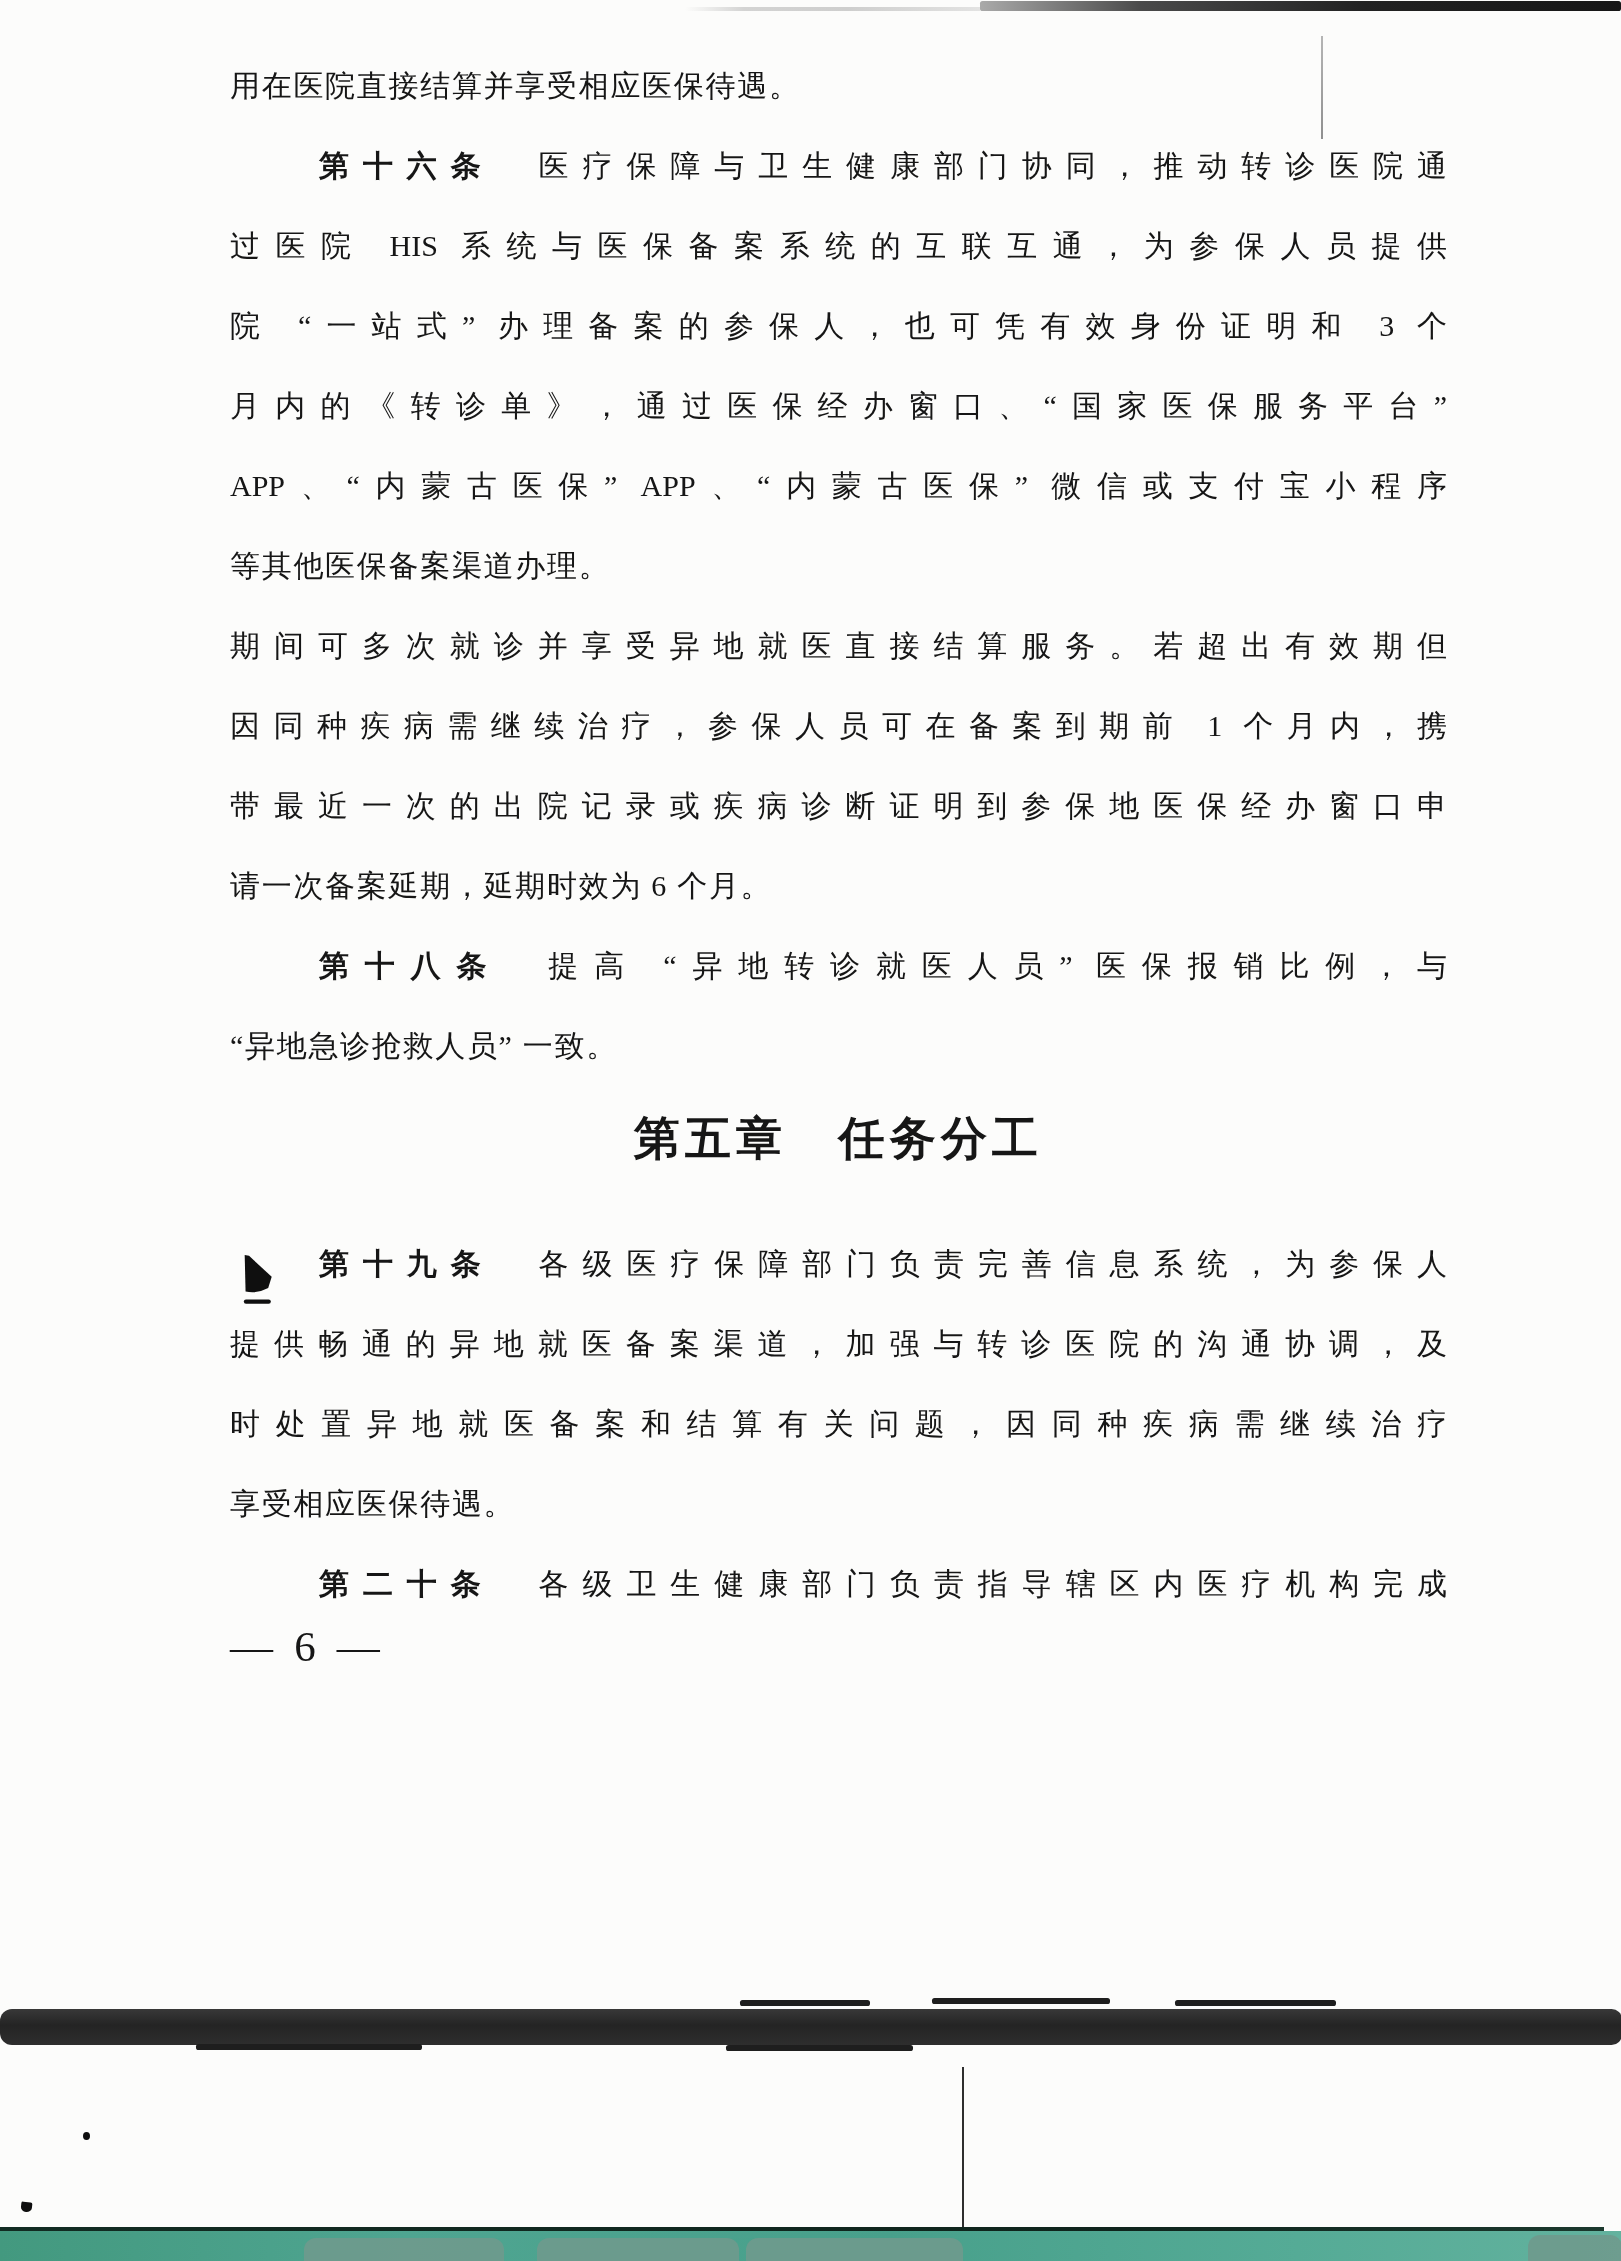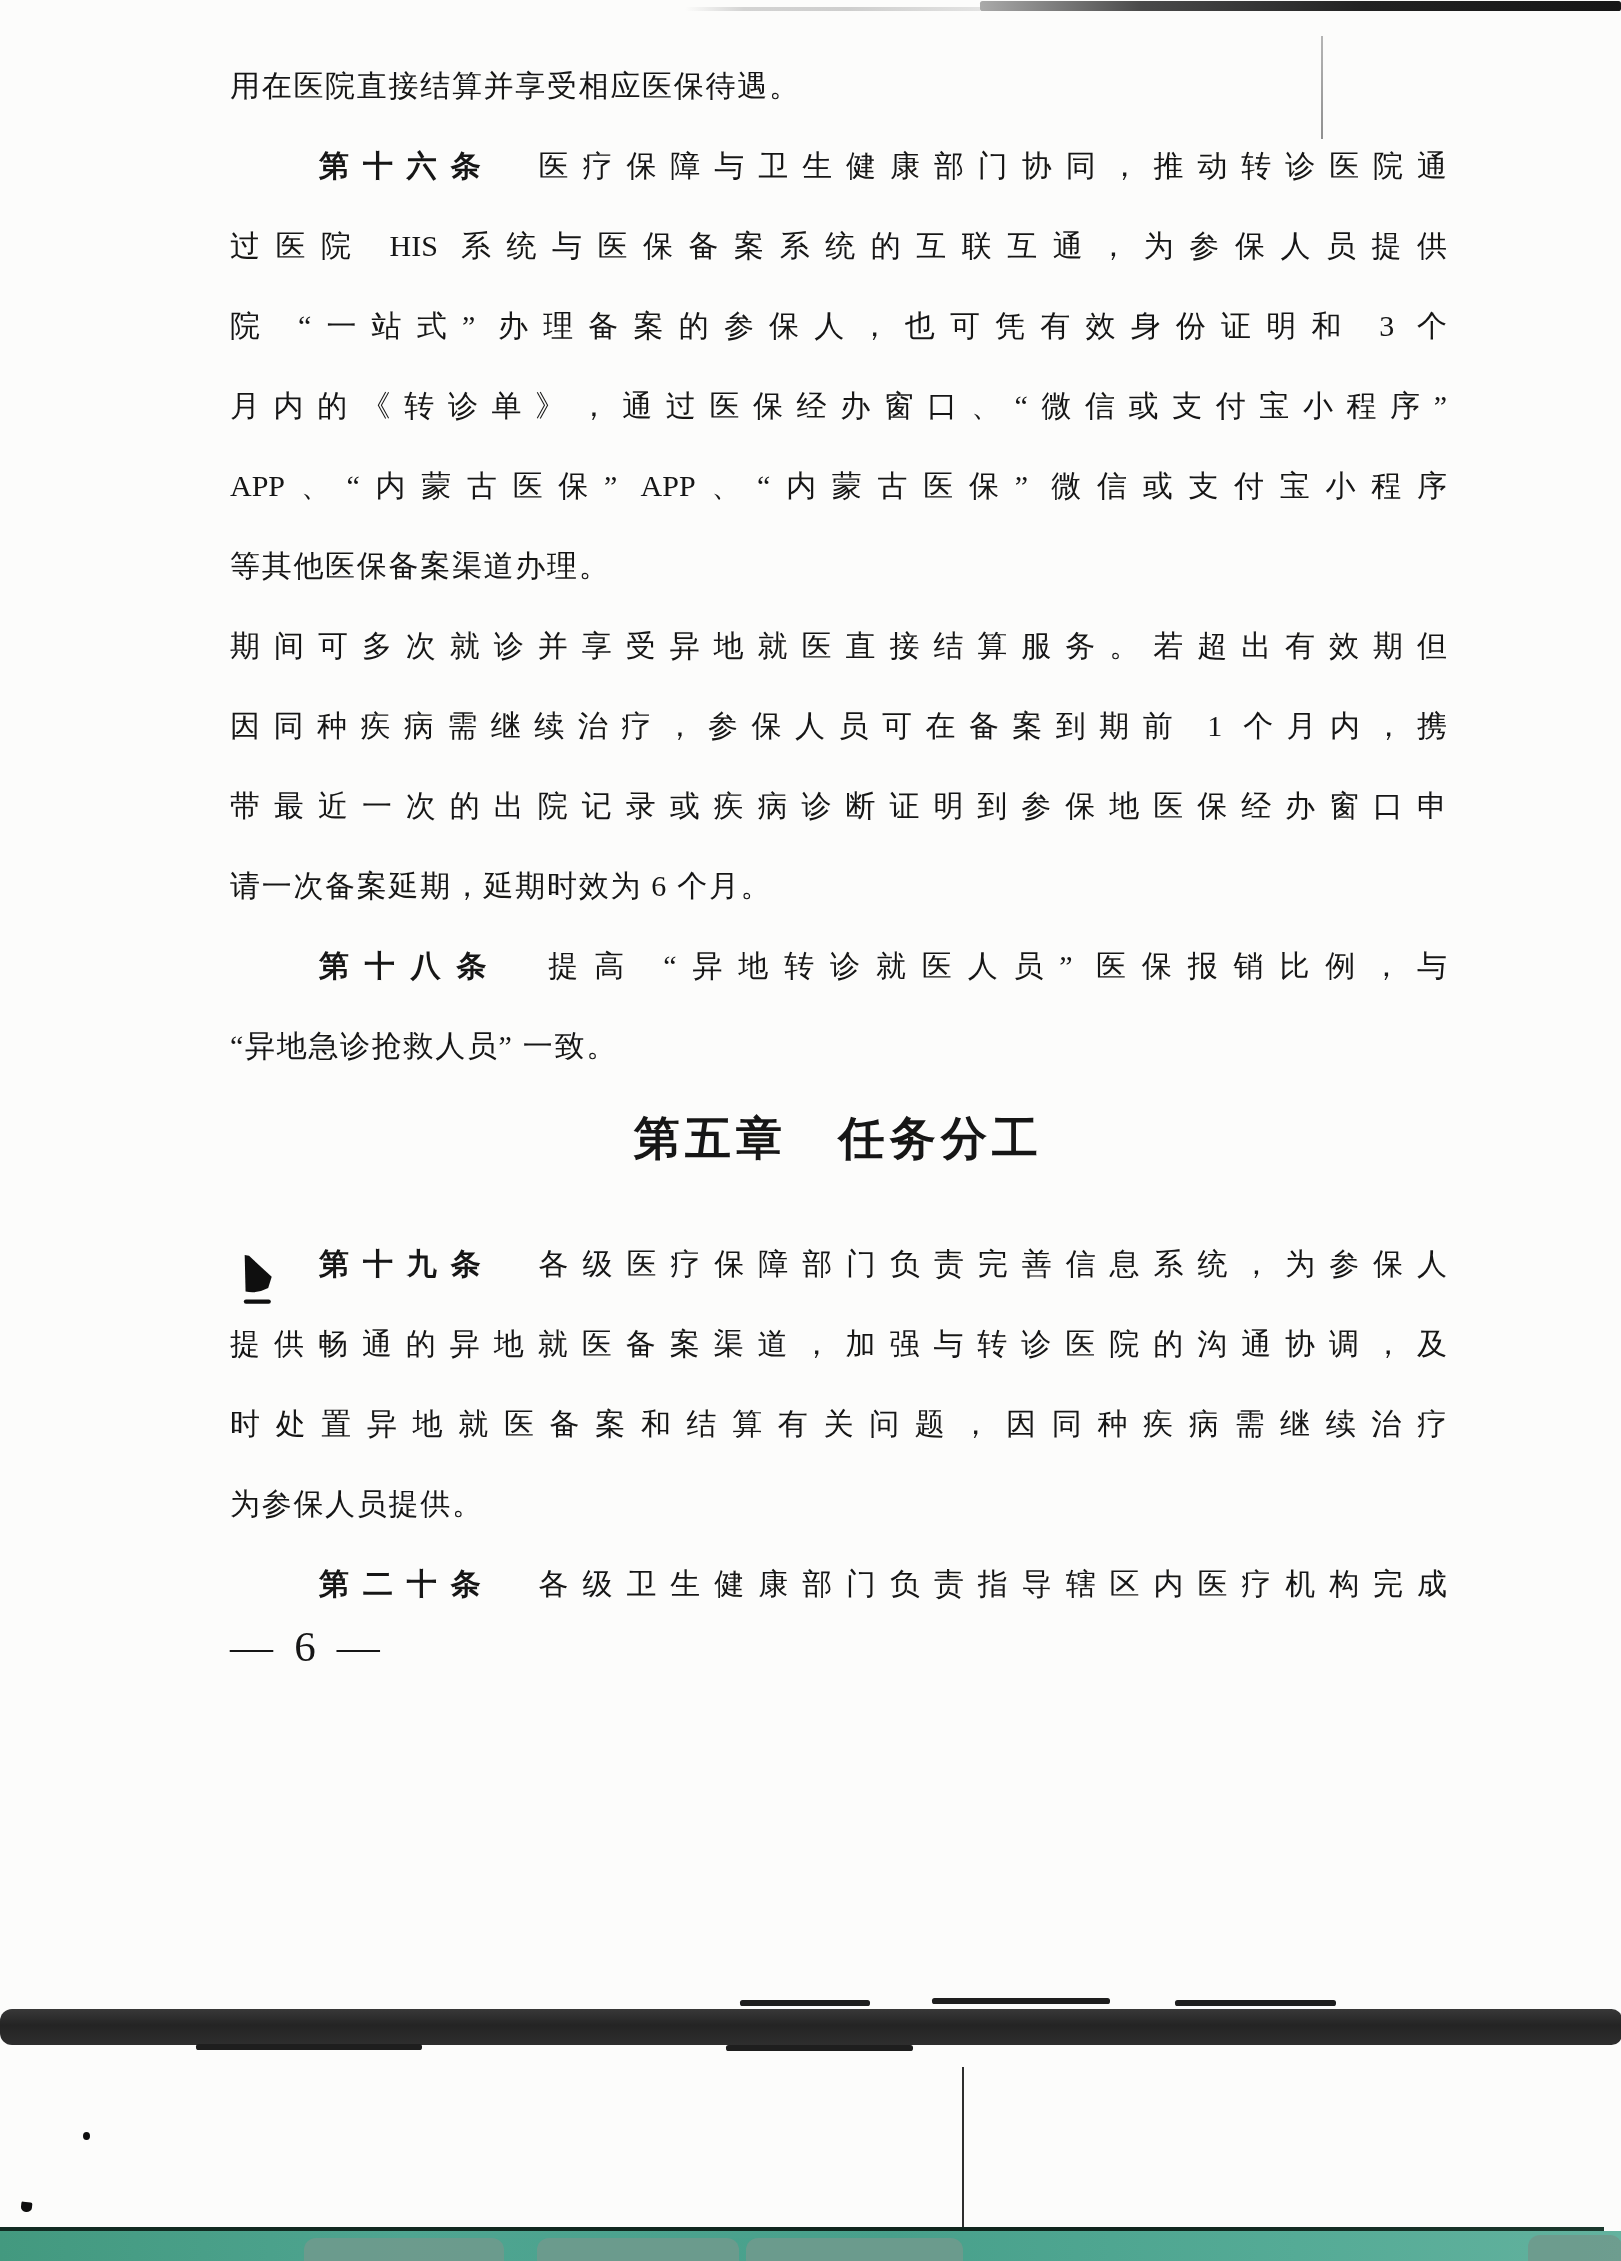--- a/index.html
+++ b/index.html
@@ -114,34 +114,34 @@
 
   <div class="artifact top-line-faint"></div>
   <div class="artifact top-line-dark"></div>
   <div class="artifact top-vline"></div>
 
   <div class="content" id="content">
       <div class="line">用在医院直接结算并享受相应医保待遇。</div>
       <div class="line indent j"><span class="head">第十六条</span>　医疗保障与卫生健康部门协同，推动转诊医院通</div>
       <div class="line j">过医院 HIS 系统与医保备案系统的互联互通，为参保人员提供</div>
       <div class="line j">院 “一站式” 办理备案的参保人，也可凭有效身份证明和 3 个</div>
-      <div class="line j">月内的《转诊单》，通过医保经办窗口、“微信或支付宝小程序”</div>
+      <div class="line j">月内的《转诊单》，通过医保经办窗口、“国家医保服务平台”</div>
       <div class="line j">APP、“内蒙古医保” APP、“内蒙古医保” 微信或支付宝小程序</div>
       <div class="line">等其他医保备案渠道办理。</div>
       <div class="line j">期间可多次就诊并享受异地就医直接结算服务。若超出有效期但</div>
       <div class="line j">因同种疾病需继续治疗，参保人员可在备案到期前 1 个月内，携</div>
       <div class="line j">带最近一次的出院记录或疾病诊断证明到参保地医保经办窗口申</div>
       <div class="line">请一次备案延期，延期时效为 6 个月。</div>
       <div class="line indent j"><span class="head">第十八条</span>　提高 “异地转诊就医人员” 医保报销比例，与</div>
       <div class="line">“异地急诊抢救人员” 一致。</div>
       <div class="line chapter">第五章　任务分工</div>
       <div class="line indent j"><span class="head">第十九条</span>　各级医疗保障部门负责完善信息系统，为参保人</div>
       <div class="line j">提供畅通的异地就医备案渠道，加强与转诊医院的沟通协调，及</div>
       <div class="line j">时处置异地就医备案和结算有关问题，因同种疾病需继续治疗</div>
-      <div class="line">为参保人员提供。</div>
+      <div class="line">享受相应医保待遇。</div>
       <div class="line indent j"><span class="head">第二十条</span>　各级卫生健康部门负责指导辖区内医疗机构完成</div>
       <div class="page-num">— 6 —</div>
     </div>
 
   <div class="artifact marker-flag">
     <svg width="35" height="54" viewBox="0 0 40 62">
       <path d="M3 0 L8 1 L34 25 L30 38 Q17 45 4 42 Z" fill="#0f0f0f"></path>
       <rect x="2" y="51" width="31" height="5" rx="2.5" fill="#0f0f0f"></rect>
     </svg>
   </div>

